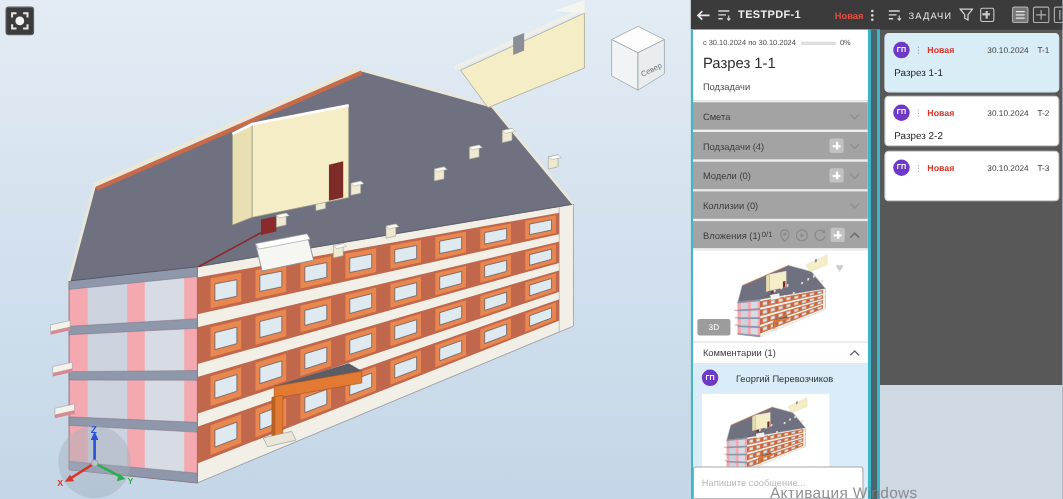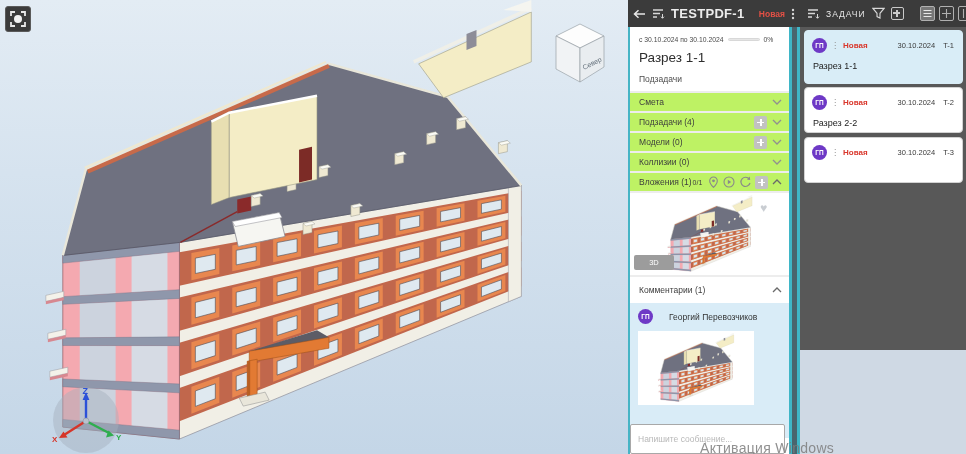--- a/index.html
+++ b/index.html
@@ -12,45 +12,45 @@
   .bldg-svg{position:absolute;left:0;top:0;width:628px;height:454px;}
   .focus-btn{position:absolute;left:5px;top:6px;width:26px;height:26px;background:#3b3b3b;
     border:1px solid #5a5a5a;border-radius:3px;display:flex;align-items:center;justify-content:center;cursor:pointer;}
   .viewcube{position:absolute;left:548px;top:18px;width:64px;height:74px;}
   .gizmo{position:absolute;left:48px;top:384px;width:78px;height:70px;}
 
   
   .detail-panel{position:absolute;left:628px;top:0;width:172px;height:454px;background:#fff;}
   .dp-header{position:absolute;left:0;top:0;width:172px;height:27px;background:#3b3b3b;
     display:flex;align-items:center;padding:0 5px;gap:6px;}
-  .dp-title{color:#ececec;font-size:13px;font-weight:bold;letter-spacing:.3px;}
+  .dp-title{color:#ececec;font-size:10px;font-weight:bold;letter-spacing:.3px;}
   .dp-status{color:#e25045;font-size:8.5px;font-weight:bold;margin-left:auto;}
   .dp-body{position:absolute;left:0;top:27px;width:161px;height:427px;background:#ffffff;
     border-left:2px solid #46b4c5;overflow:hidden;}
   .date-row{display:flex;align-items:center;gap:4px;padding:9px 6px 0 9px;}
   .date-range{font-size:6.8px;color:#4a4a4a;white-space:nowrap;}
   .ptrack{width:32px;height:3px;background:#e6e6e6;border-radius:2px;border:1px solid #d8d8d8;}
   .ppct{font-size:6.8px;color:#4a4a4a;}
   .task-title{padding:7px 0 0 9px;font-size:13.5px;color:#2e2e2e;}
   .desc-label{padding:9px 0 7px 9px;font-size:8.5px;color:#4c4c4c;}
-  .srow{height:20px;border-top:2px solid #ededed;display:flex;align-items:center;
-    padding:0 7px 0 9px;cursor:pointer;background:#bef264;}
+  .srow{height:27px;border-top:2px solid #ededed;display:flex;align-items:center;
+    padding:0 7px 0 9px;cursor:pointer;background:#a3a3a3;}
   .srow-label{font-size:8.5px;color:#3d3d3d;white-space:nowrap;}
   .srow-counter{font-size:7px;color:#3d3d3d;margin-left:1px;}
   .srow-icons{margin-left:auto;display:flex;align-items:center;gap:5px;}
   .plus-filled{width:13px;height:13px;background:#c2c2c2;border-radius:2px;position:relative;cursor:pointer;}
   .plus-filled::before,.plus-filled::after{content:"";position:absolute;background:#fff;}
   .plus-filled::before{left:6px;top:3px;width:1.6px;height:7px;}
   .plus-filled::after{left:3px;top:6px;width:7px;height:1.6px;}
   .attach-box{height:84px;border-top:2px solid #ededed;position:relative;background:#fff;
     display:flex;align-items:center;justify-content:center;}
-  .badge-3d{position:absolute;left:4px;bottom:5px;width:40px;height:15px;background:#9c9c9c;
+  .badge-3d{position:absolute;left:4px;bottom:5px;width:30px;height:15px;background:#9c9c9c;
     color:#fff;font-size:7.5px;display:flex;align-items:center;justify-content:center;border-radius:2px;}
   .attach-heart{position:absolute;right:22px;top:8px;color:#c9cdd2;font-size:12px;}
-  .comments-row{height:28px;border-top:2px solid #ededed;display:flex;align-items:center;
+  .comments-row{height:20px;border-top:2px solid #ededed;display:flex;align-items:center;
     padding:0 7px 0 9px;cursor:pointer;}
   .comment-block{height:135px;background:#d9ecf7;padding:6px 8px;position:relative;}
   .comment-head{display:flex;align-items:center;gap:16px;}
   .avatar{width:15px;height:15px;border-radius:50%;background:#6e39c6;color:#fff;
     font-size:6.5px;font-weight:bold;display:flex;align-items:center;justify-content:center;flex:none;}
   .comment-author{font-size:8.5px;color:#333;}
   .comment-thumb{margin-top:7px;width:116px;height:74px;background:#fff;display:flex;
     align-items:center;justify-content:center;}
   .msg-input{position:absolute;left:0;top:397px;width:155px;height:30px;background:#fff;
     border:1px solid #a8a8a8;border-radius:2px;font-size:8.5px;color:#333;padding:0 7px;outline:none;}

